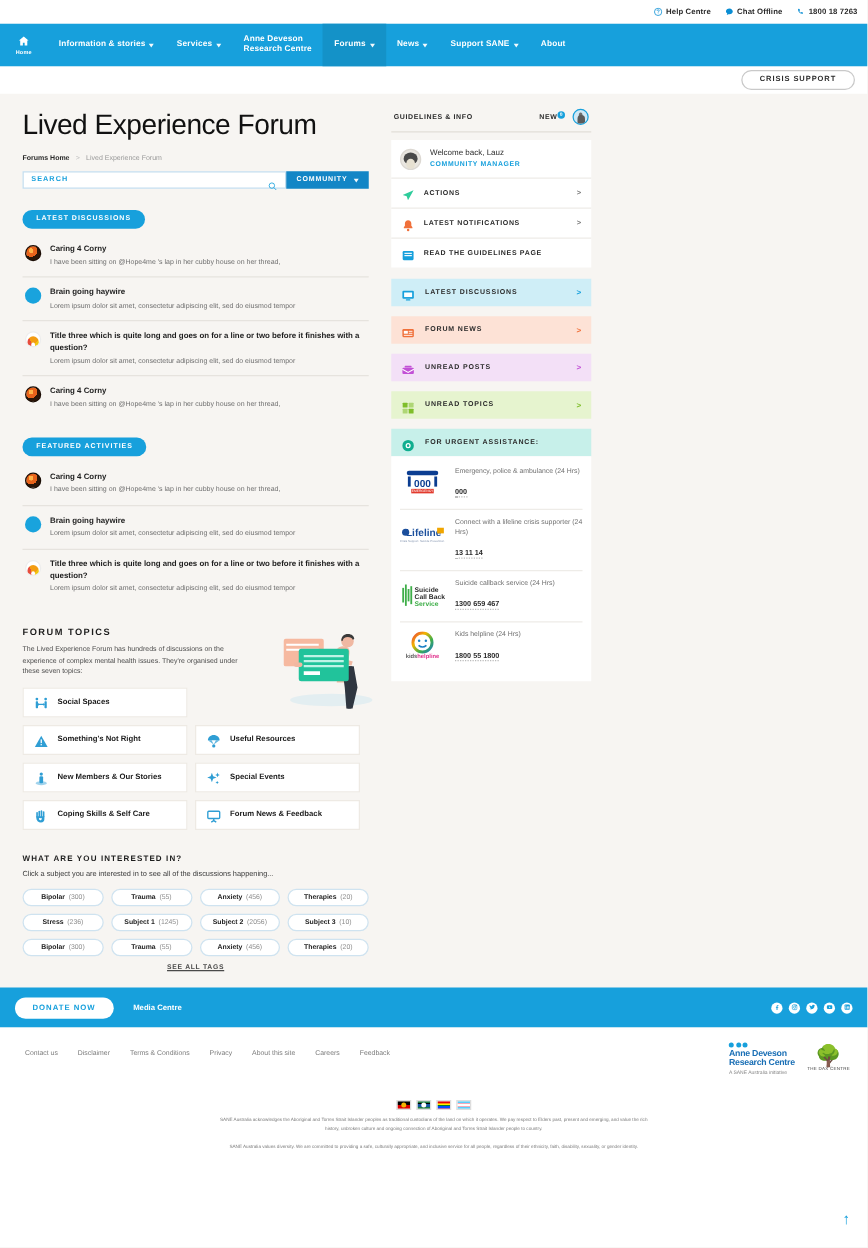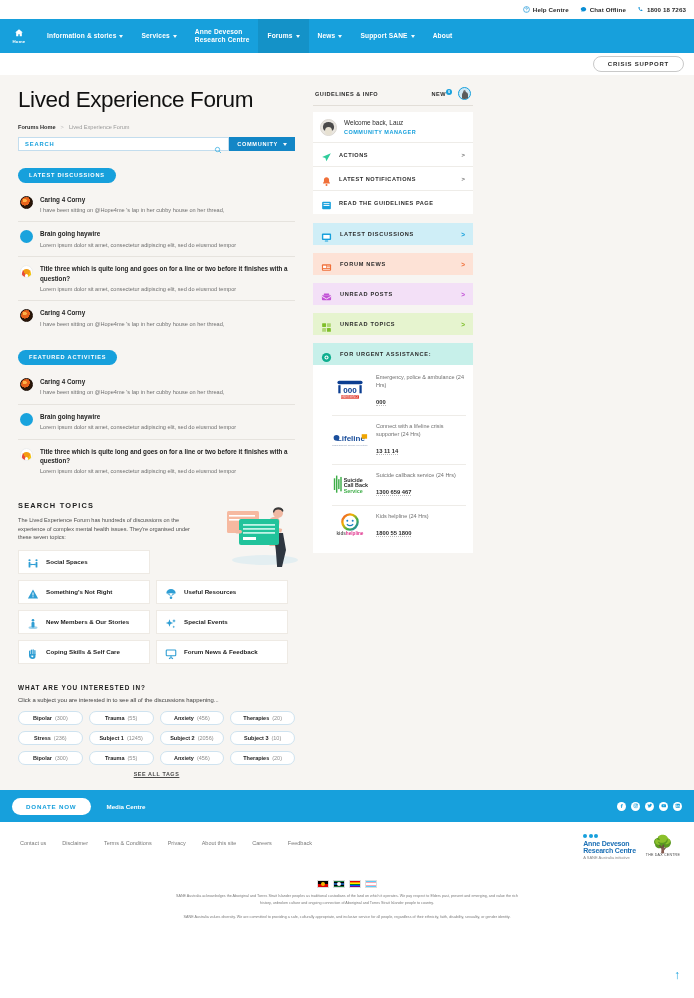--- a/index.html
+++ b/index.html
@@ -165,21 +165,21 @@
     margin-bottom:8px; cursor:pointer;
   }
   .navcard .ic{ width:11px;height:11px; flex:none;}
   .navcard .ic svg{width:100%;height:100%;}
   .navcard .lb{ font-size:5.6px; font-weight:800; letter-spacing:.7px; color:#2b2b2b;}
   .navcard .ar{ margin-left:auto; font-size:6.5px; font-weight:800;}
 
   .urgent-head{ background:#c7f0ea; height:22px; display:flex; align-items:center; gap:8px; padding:0 8px;}
   .urgent-head .lb{ font-size:5.6px; font-weight:800; letter-spacing:.7px; color:#2b2b2b;}
   .urgent-body{ background:#fff; padding:2px 7px 7px 7px;}
-  .u-row{ display:flex; gap:8px; padding:7px 0; border-bottom:1px solid #eeece8; align-items:center;margin-left:12px;}
+  .u-row{ display:flex; gap:8px; padding:7px 0; border-bottom:1px solid #eeece8; align-items:flex-start;}
   .u-row:last-child{border-bottom:none;}
   .u-logo{ width:36px; height:26px; flex:none; display:flex; align-items:center; justify-content:center;}
   .u-txt{ flex:1; }
   .u-desc{ font-size:5.5px; color:#6f6f6f; line-height:1.45;}
   .u-num{ font-size:5.8px; font-weight:800; color:#2b2b2b; margin-top:2px; border-bottom:1px dotted #bbb; display:inline-block;}
 
   
   .footer-blue{ position:absolute; left:0; right:0; top:790px; height:32px; background:#17A0DC;
                 display:flex; align-items:center; padding:0 12px;}
   .donate-now{ background:#fff; color:#17A0DC; border-radius:20px; font-size:6.2px; font-weight:800;
@@ -374,21 +374,21 @@
           <div class="avatar av-rainbow"></div>
           <div class="t-body">
             <div class="t-title">Title three which is quite long and goes on for a line or two before it finishes with a question?</div>
             <div class="t-sub">Lorem ipsum dolor sit amet, consectetur adipiscing elit, sed do eiusmod tempor</div>
           </div>
         </div>
       </div>
 
       
       <div class="ft-wrap">
-        <div class="ft-head">SEARCH TOPICS</div>
+        <div class="ft-head">FORUM TOPICS</div>
         <div class="ft-desc">The Lived Experience Forum has hundreds of discussions on the experience of complex mental health issues. They're organised under these seven topics:</div>
 
         <svg class="ft-illu" viewBox="0 0 100 62">
           <ellipse cx="62" cy="55" rx="33" ry="5" fill="#e3eef1"></ellipse>
           <rect x="24" y="6" width="32" height="22" rx="1.5" fill="#f6b9a0"></rect>
           <rect x="26" y="10" width="26" height="1.6" fill="#fff"></rect>
           <rect x="26" y="14" width="26" height="1.6" fill="#fff"></rect>
           <path d="M72 12c3.5 0 5 2.5 4.6 5.6l-.8 5.5 3.4 1-1 3.3-3 -.4-1.8 14h-7l1.2-14.4-1.6-9.4c-.4-3.2 2.2-5.2 6-5.2z" fill="#f0b8a2"></path>
           <circle cx="75" cy="8" r="5" fill="#f0b8a2"></circle>
           <path d="M70 7.5c0-3.2 2.2-5.3 5.4-5.3 3 0 5 1.7 5 4l-1.2.6c-.5-1.6-2-2.3-4-2.3-2.2 0-3.8 1-4 3z" fill="#3a3a3a"></path>

